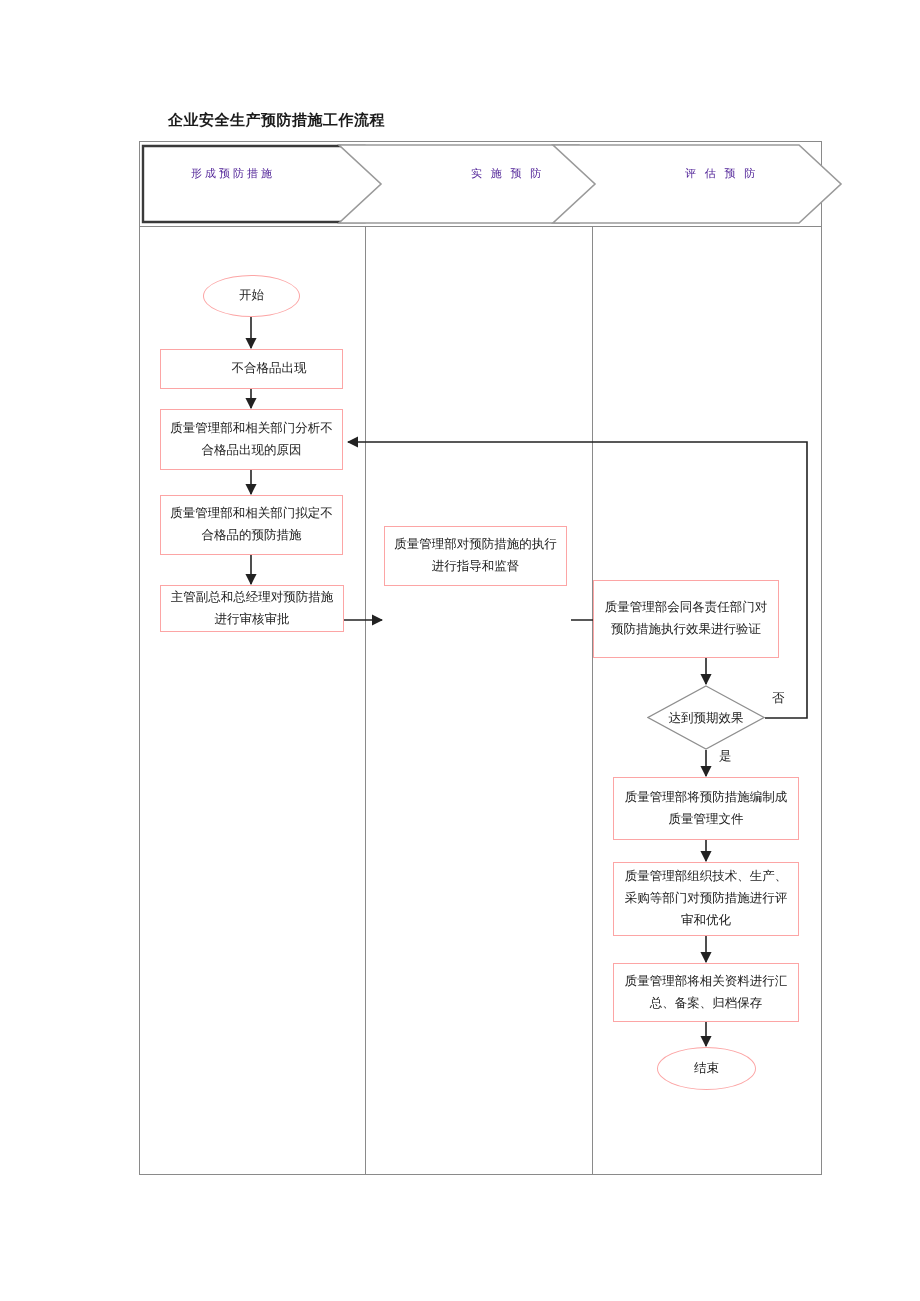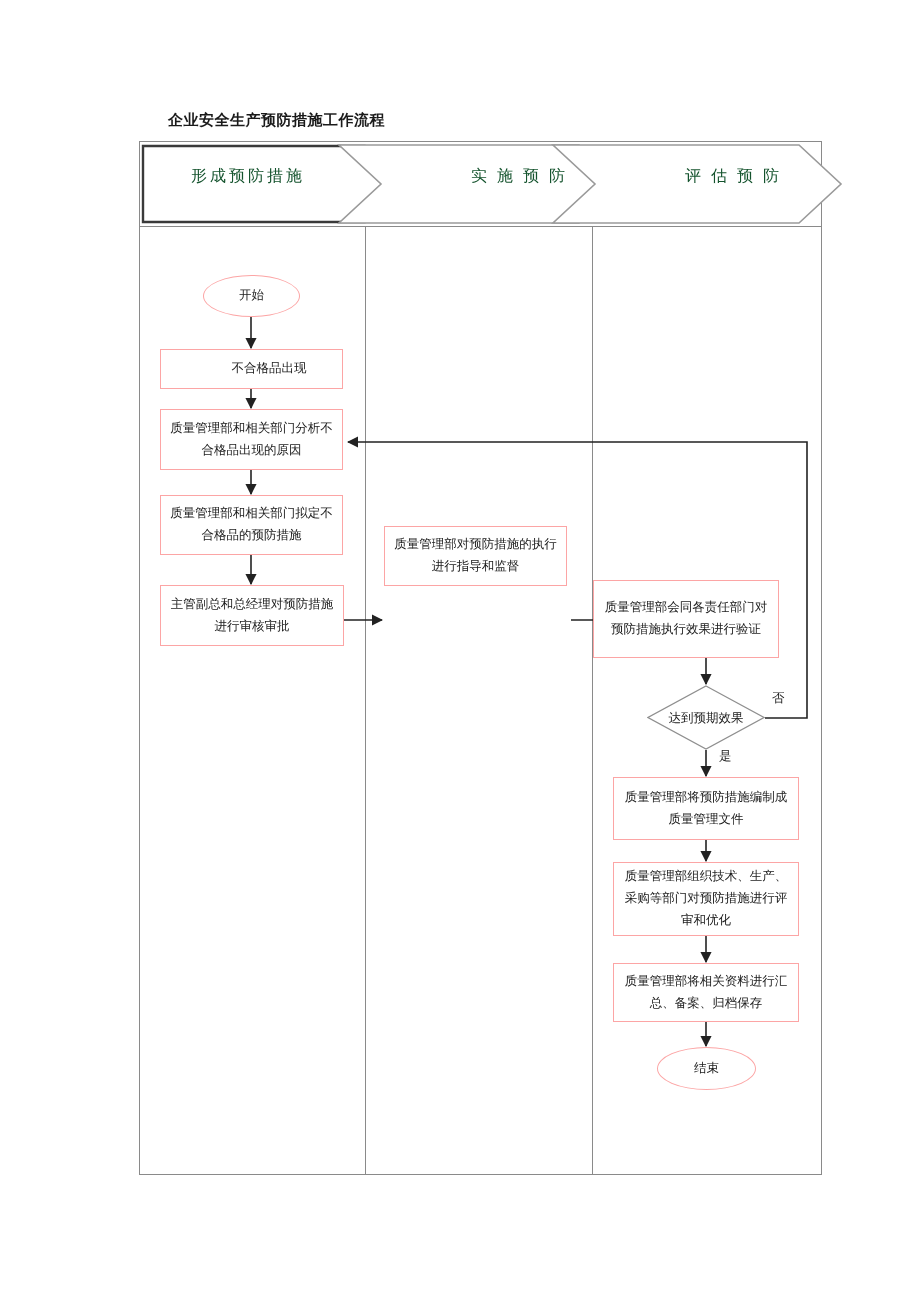--- a/index.html
+++ b/index.html
@@ -57,22 +57,22 @@
   #banner-rule {
     position: absolute;
     left: 139px;
     top: 226px;
     width: 683px;
     height: 1px;
     background: #8a8a8a;
   }
   .chev-label {
     position: absolute;
-    font-size: 16px;
-    color: #14532d;
+    font-size: 11px;
+    color: #4c1d95;
     letter-spacing: 3px;
     white-space: nowrap;
     font-family: "Liberation Serif", "DejaVu Serif", serif;
   }
 
   
   .col-divider {
     position: absolute;
     width: 1px;
     background: #8a8a8a;
@@ -199,21 +199,21 @@
   </div>
 
   <div class="node" style="left:160px; top:409px; width:183px; height:61px;align-items:center;">
     <span>质量管理部和相关部门分析不合格品出现的原因</span>
   </div>
 
   <div class="node" style="left:160px; top:495px; width:183px; height:60px;">
     <span>质量管理部和相关部门拟定不合格品的预防措施</span>
   </div>
 
-  <div class="node" style="left:160px; top:585px; width:184px; height:61px;">
+  <div class="node" style="left:160px; top:585px; width:184px; height:47px;">
     <span>主管副总和总经理对预防措施进行审核审批</span>
   </div>
 
   <div class="node" style="left:384px; top:526px; width:183px; height:60px;">
     <span>质量管理部对预防措施的执行进行指导和监督</span>
   </div>
 
 
   <div class="node" style="left:593px; top:580px; width:186px; height:78px;">
     <span>质量管理部会同各责任部门对预防措施执行效果进行验证</span>

